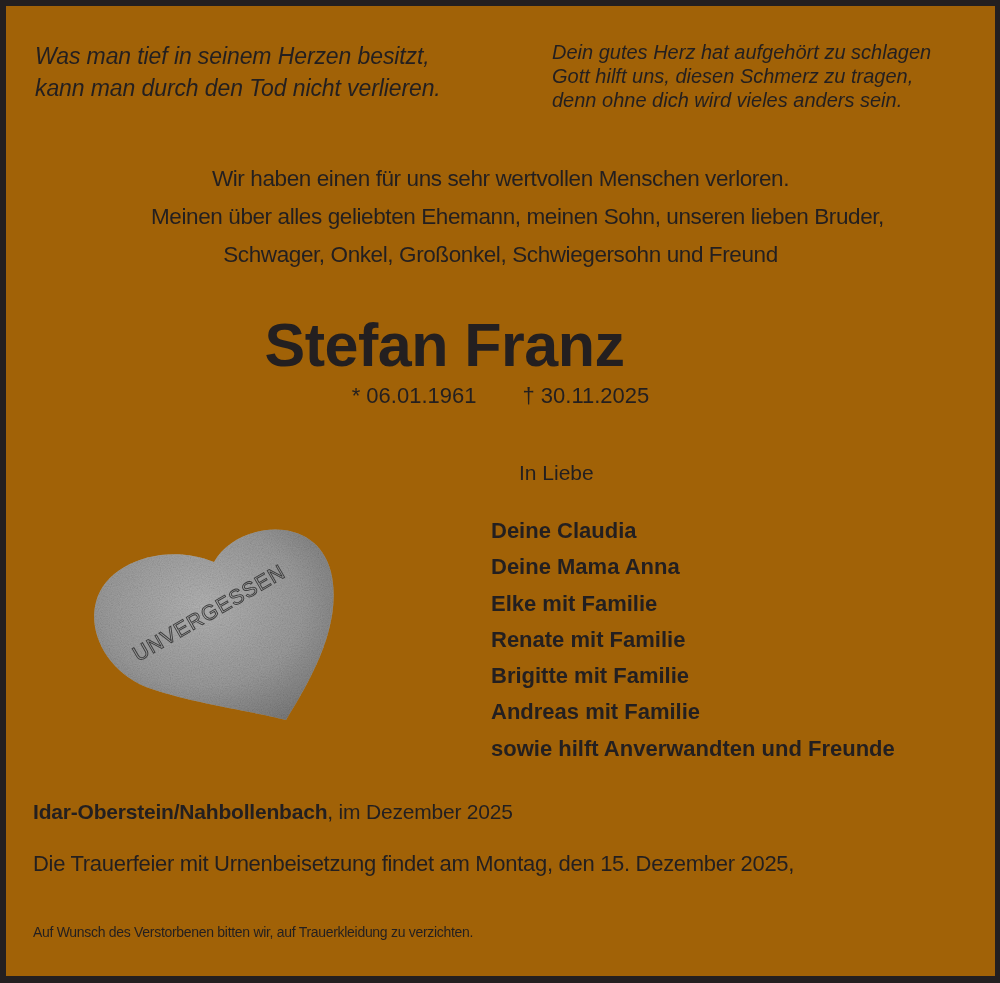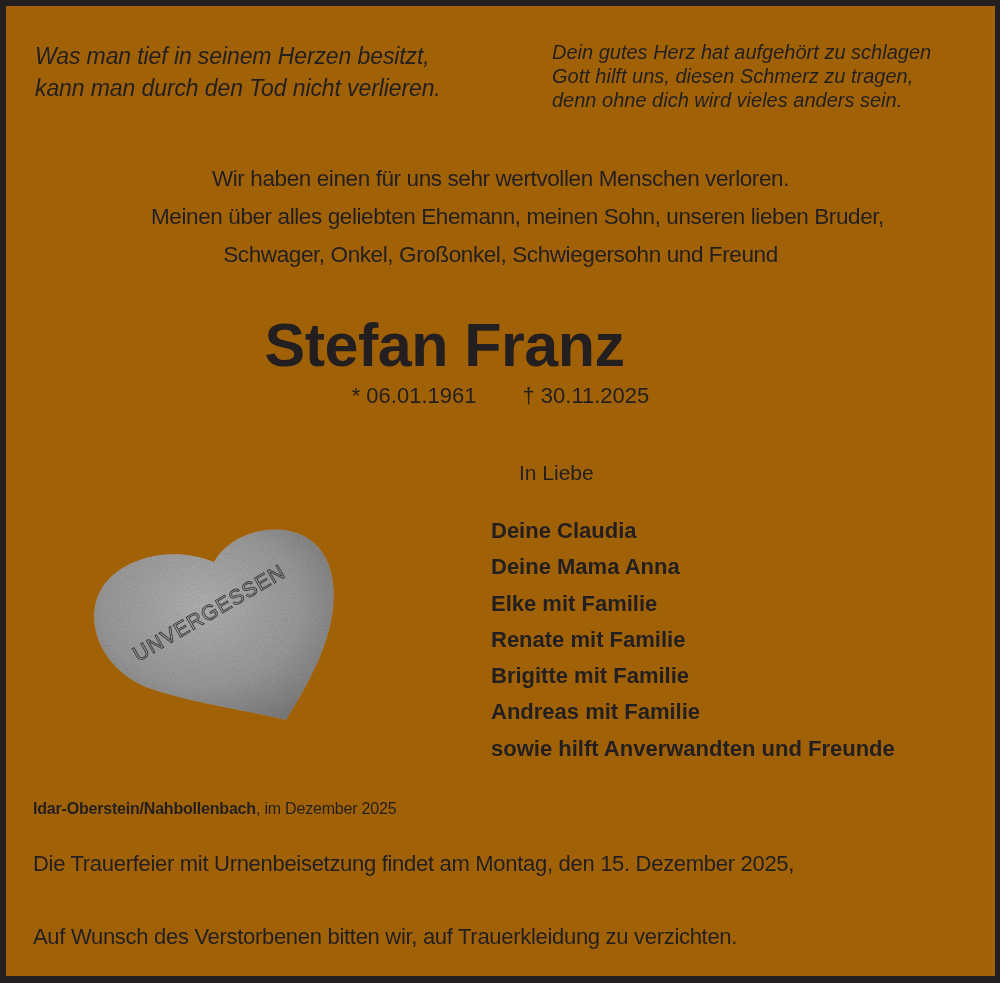--- a/index.html
+++ b/index.html
@@ -30,24 +30,24 @@
     }
     .dates { top: 377px; left: 0; width: 989px; text-align: center; font-size: 22px; }
     .dates span { display: inline-block; }
     .dates .gap { width: 46px; }
     .liebe { left: 477px; top: 455px; font-size: 21px; margin-left: 36px; }
     .mourners {
       left: 477px; top: 499px; margin: 8px; padding: 0; list-style: none;
       font-size: 22px; font-weight: bold; line-height: 36.3px;
     }
     .heart { position: absolute; left: 80px; top: 506px; width: 260px; height: 220px; }
-    .place { left: 27px; top: 794px; font-size: 16px; letter-spacing: -0.2px; text-align: right; }
+    .place { left: 27px; top: 794px; font-size: 21px; letter-spacing: -0.2px; text-align: right; }
     .place b { font-weight: bold; }
     .funeral { left: 27px; top: 840px; font-size: 22px; line-height: 36px; letter-spacing: -0.3px; }
-    .wish { left: 27px; top: 918px; font-size: 22px; letter-spacing: -0.3px; }
+    .wish { left: 27px; top: 918px; font-size: 14px; letter-spacing: -0.3px; }
   </style>
 </head>
 <body>
 
 <div class="card">
 
   <div class="abs quote-left">
     <div>Was man tief in seinem Herzen besitzt,</div>
     <div>kann man durch den Tod nicht verlieren.</div>
   </div>

